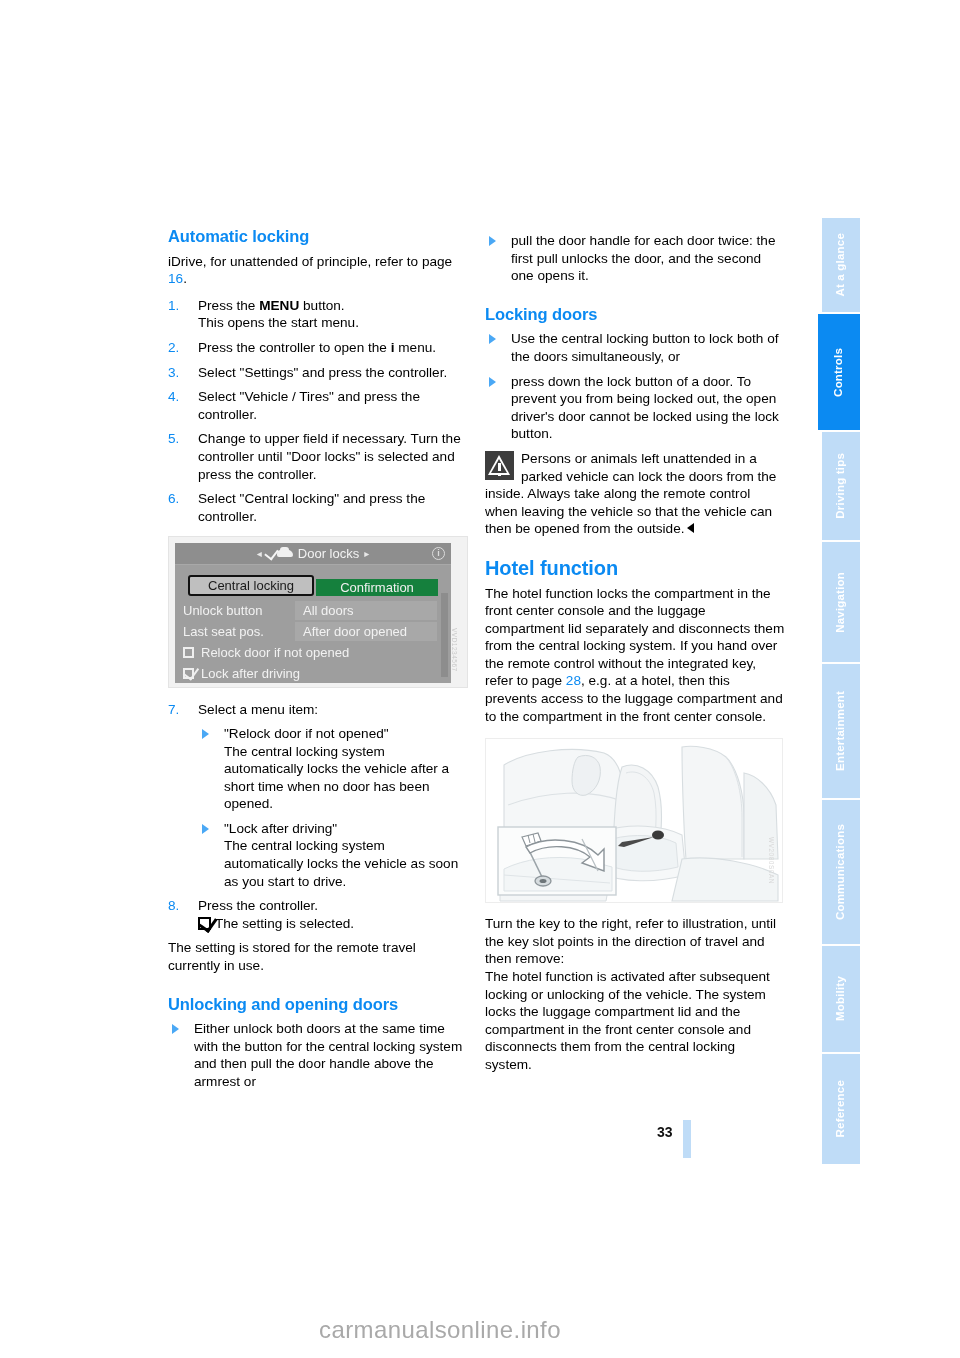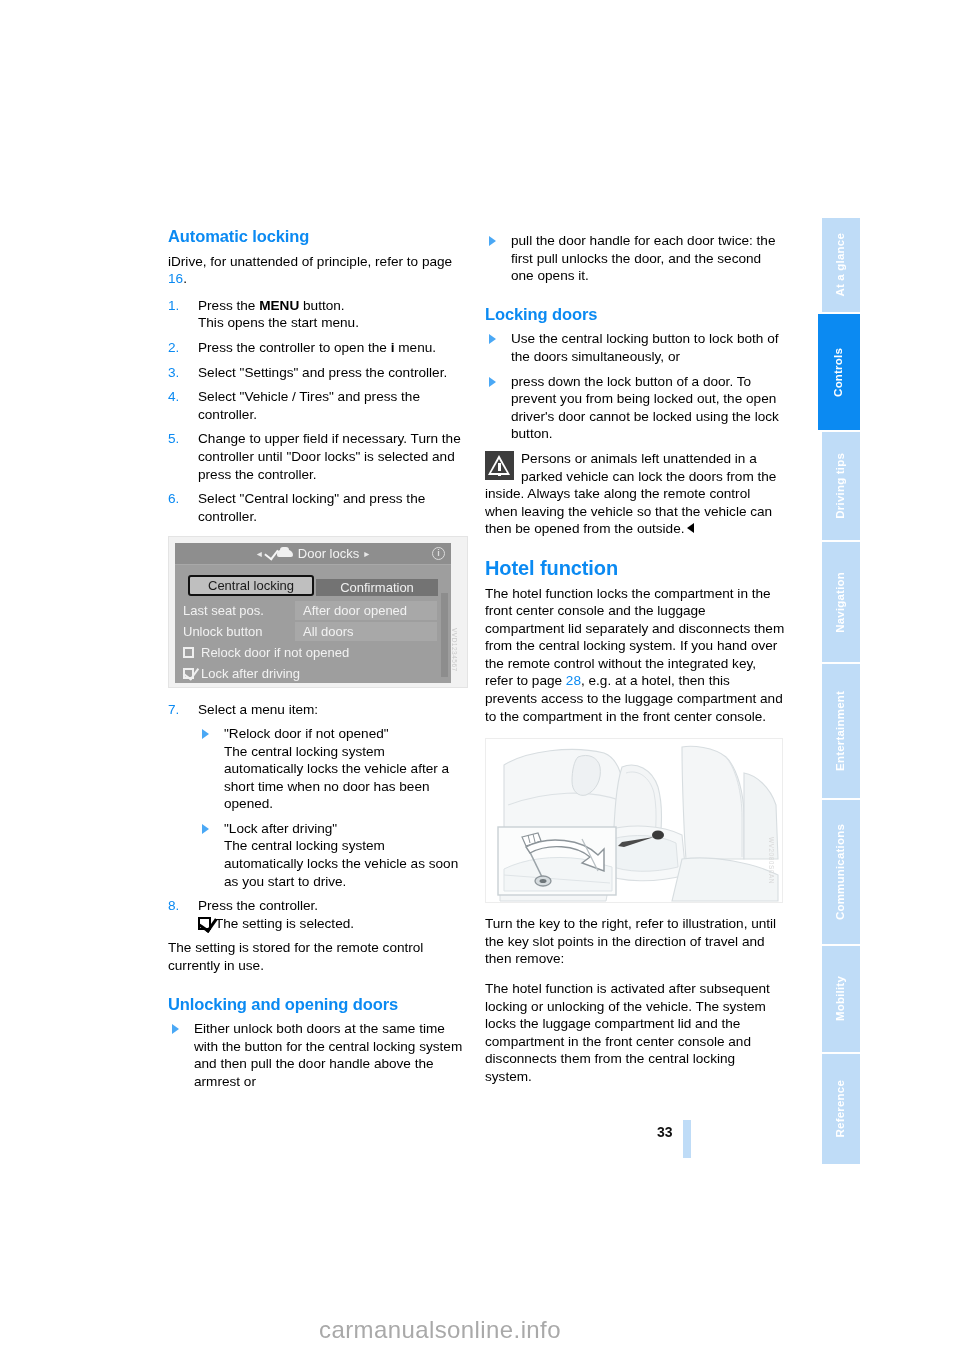--- a/index.html
+++ b/index.html
@@ -73,21 +73,21 @@
   h2.sect {
     color: #0b8af2;
     font-size: 16.5px;
     font-weight: bold;
     margin: 0 0 7px 0;
     letter-spacing: -0.1px;
   }
   h2.sect.spaced { margin-top: 21px; }
 
   p.body { margin: 0 0 9px 0; }
-  p.body.tight { margin-bottom: 12px; }
+  p.body.tight { margin-bottom: 0; }
 
   a.pageref { color: #0b8af2; text-decoration: none; }
 
   
   ol.steps {
     list-style: none;
     margin: 2px 0 0 0;
     padding: 0;
   }
   ol.steps > li {
@@ -267,21 +267,21 @@
     gap: 2px;
     margin-top: 8px;
   }
   .id-tab {
     flex: 1;
     color: #f0f0f0;
     font-size: 13px;
     display: flex;
     align-items: center;
     justify-content: center;
-    background: #737373;
+    background: #15803d;
   }
   .id-tab.sel {
     background: #bfbfbf;
     color: #1a1a1a;
     border: 2px solid #111;
     border-radius: 3px;
   }
   .id-tab.edge { flex: 0 0 8px; background: #8f8f8f; }
   .id-rows { padding: 4px 0 0 0; font-size: 13px; color: #f2f2f2; }
   .id-row {
@@ -455,26 +455,26 @@
           <div class="id-tab sel">
             <span>Central locking</span>
           </div>
           <div class="id-tab">
             <span>Confirmation</span>
           </div>
           <div class="id-tab edge"></div>
         </div>
         <div class="id-rows">
           <div class="id-row">
+            <span class="lbl">Unlock button</span>
+            <span class="val">All doors</span>
+          </div>
+          <div class="id-row">
             <span class="lbl">Last seat pos.</span>
             <span class="val">After door opened</span>
-          </div>
-          <div class="id-row">
-            <span class="lbl">Unlock button</span>
-            <span class="val">All doors</span>
           </div>
           <div class="id-check">
             <span class="id-box"></span>
             <span>Relock door if not opened</span>
           </div>
           <div class="id-check">
             <span class="id-box ticked"></span>
             <span>Lock after driving</span>
           </div>
         </div>
@@ -498,21 +498,21 @@
             <span>The central locking system automatically locks the vehicle as soon as you start to drive.</span>
           </li>
         </ul>
       </li>
       <li>
         <span class="num">8.</span><span>Press the controller.</span>
         <span class="sub"><span class="cbx"></span><span>The setting is selected.</span></span>
       </li>
     </ol>
 
-    <p class="body" style="margin-top:6px;">The setting is stored for the remote control currently in use.</p>
+    <p class="body" style="margin-top:6px;">The setting is stored for the remote travel currently in use.</p>
 
     <h2 class="sect spaced">Unlocking and opening doors</h2>
 
     <ul class="bul">
       <li>
         <span class="tri"></span>
         <span>Either unlock both doors at the same time with the button for the central locking system and then pull the door handle above the armrest or</span>
       </li>
     </ul>
   </div>

